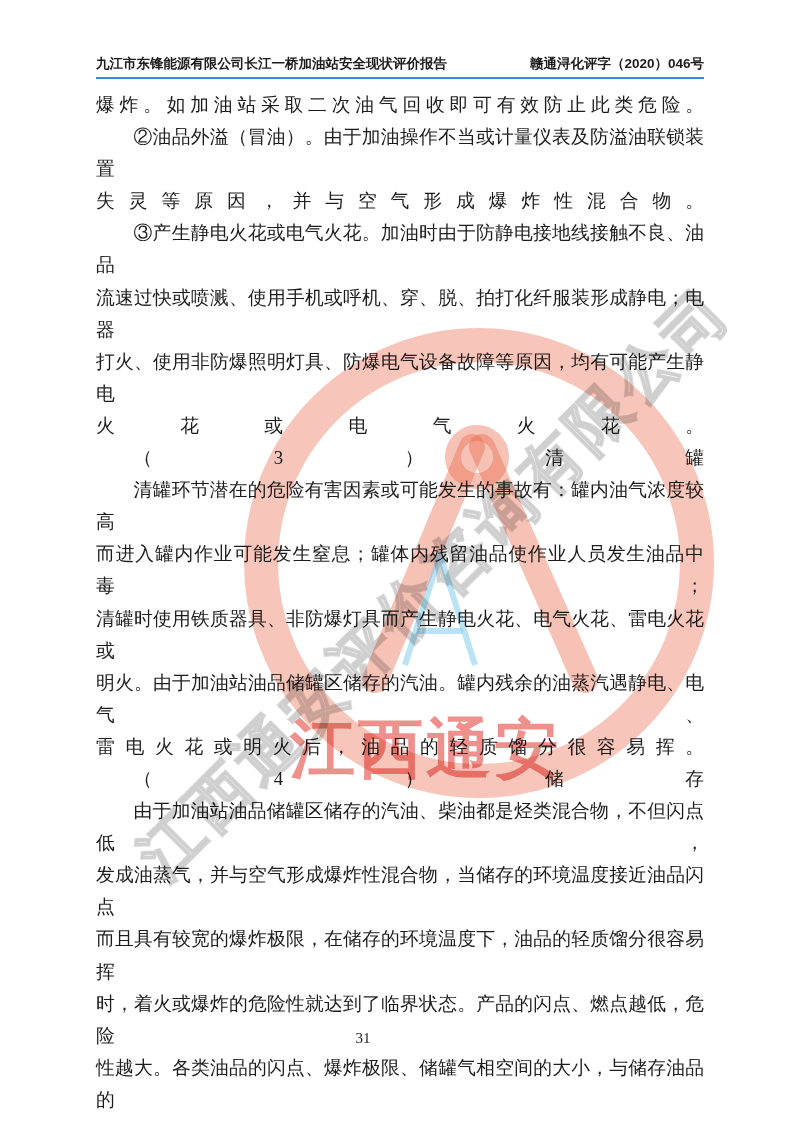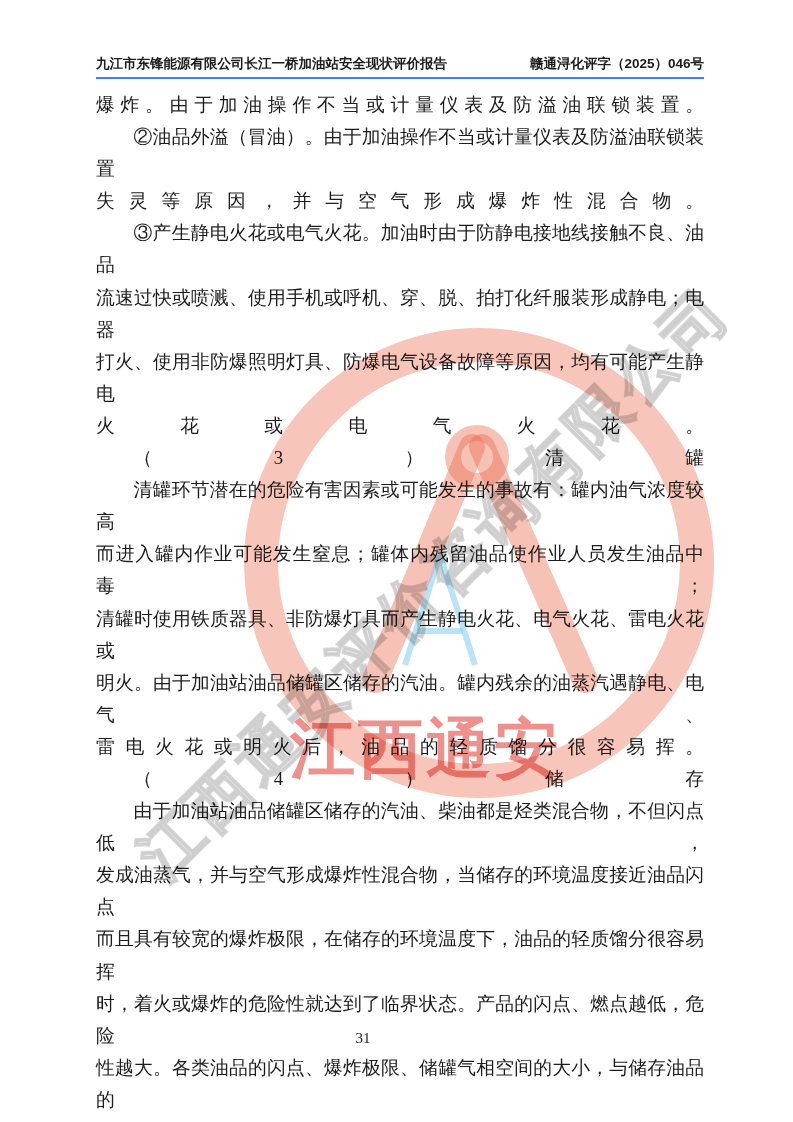--- a/index.html
+++ b/index.html
@@ -53,25 +53,25 @@
   }
 </style>
 </head>
 <body>
 
 <div class="page">
 
   <div class="content">
     <div class="header">
       <span class="h-left">九江市东锋能源有限公司长江一桥加油站安全现状评价报告</span>
-      <span class="h-right">赣通浔化评字（2025）046号</span>
+      <span class="h-right">赣通浔化评字（2020）046号</span>
     </div>
 
     <div class="body-text" id="body-text">
-        <div class="body-line" style="white-space: normal; text-align: justify; text-align-last: justify;">爆炸。由于加油操作不当或计量仪表及防溢油联锁装置。</div>
+        <div class="body-line" style="white-space: normal; text-align: justify; text-align-last: justify;">爆炸。如加油站采取二次油气回收即可有效防止此类危险。</div>
         <div class="body-line indent" style="white-space: normal; text-align: justify; text-align-last: justify;">②油品外溢（冒油）。由于加油操作不当或计量仪表及防溢油联锁装置</div>
         <div class="body-line" style="white-space: normal; text-align: justify; text-align-last: justify;">失灵等原因，并与空气形成爆炸性混合物。</div>
         <div class="body-line indent" style="white-space: normal; text-align: justify; text-align-last: justify;">③产生静电火花或电气火花。加油时由于防静电接地线接触不良、油品</div>
         <div class="body-line" style="white-space: normal; text-align: justify; text-align-last: justify;">流速过快或喷溅、使用手机或呼机、穿、脱、拍打化纤服装形成静电；电器</div>
         <div class="body-line" style="white-space: normal; text-align: justify; text-align-last: justify;">打火、使用非防爆照明灯具、防爆电气设备故障等原因，均有可能产生静电</div>
         <div class="body-line" style="white-space: normal; text-align: justify; text-align-last: justify;">火花或电气火花。</div>
         <div class="body-line indent" style="white-space: normal; text-align: justify; text-align-last: justify;">（3）清罐</div>
         <div class="body-line indent" style="white-space: normal; text-align: justify; text-align-last: justify;">清罐环节潜在的危险有害因素或可能发生的事故有：罐内油气浓度较高</div>
         <div class="body-line" style="white-space: normal; text-align: justify; text-align-last: justify;">而进入罐内作业可能发生窒息；罐体内残留油品使作业人员发生油品中毒；</div>
         <div class="body-line" style="white-space: normal; text-align: justify; text-align-last: justify;">清罐时使用铁质器具、非防爆灯具而产生静电火花、电气火花、雷电火花或</div>

